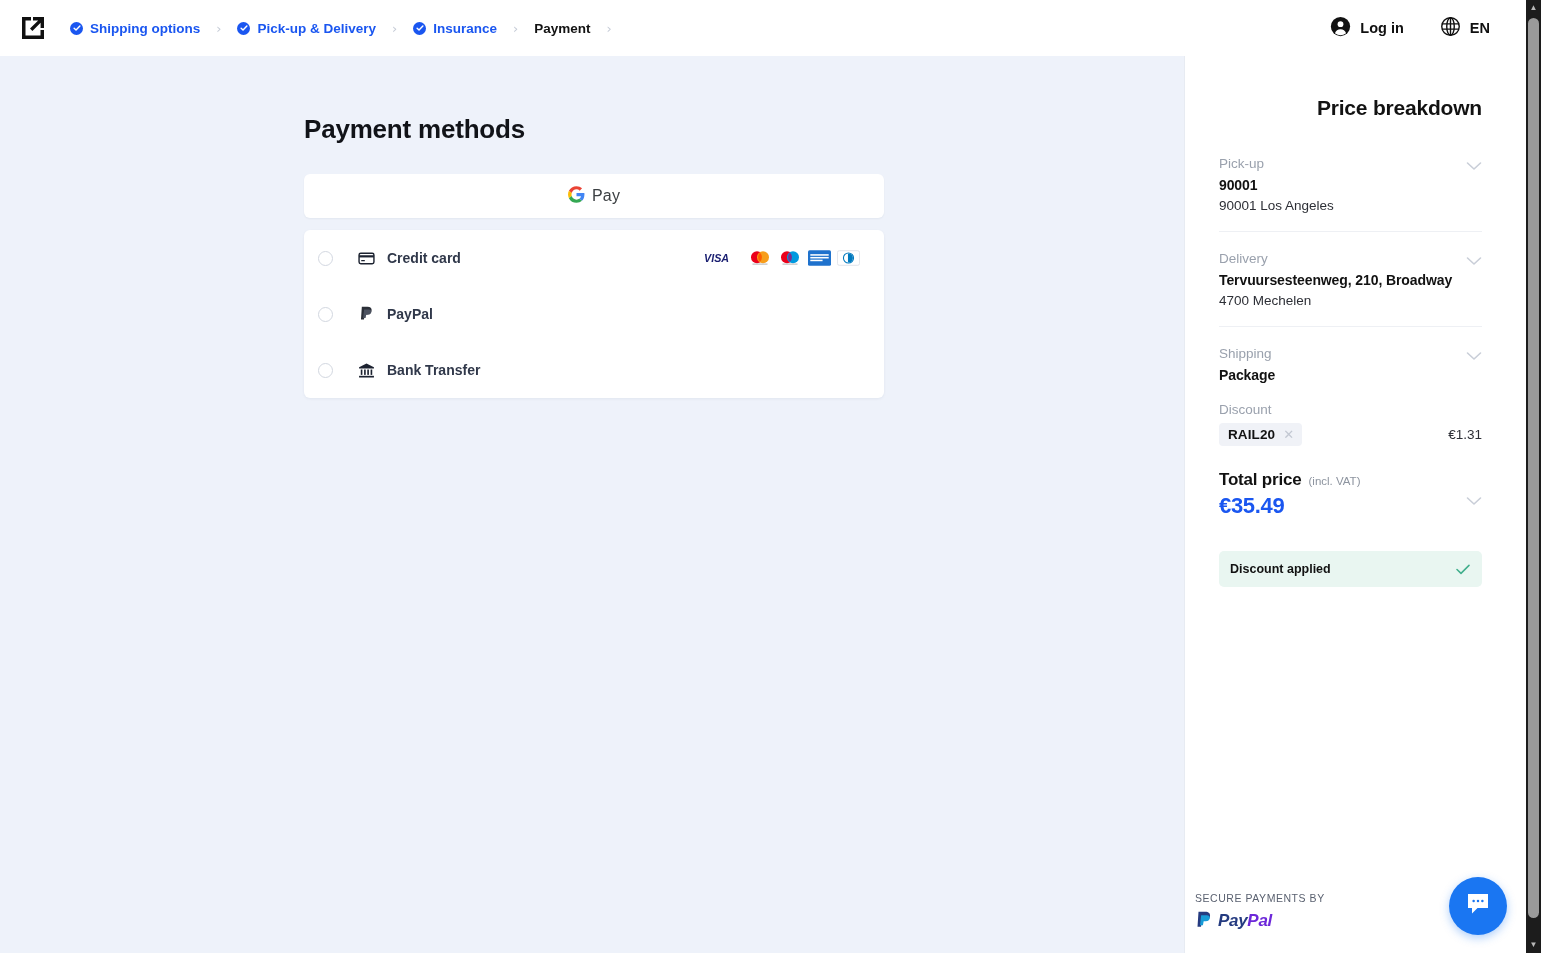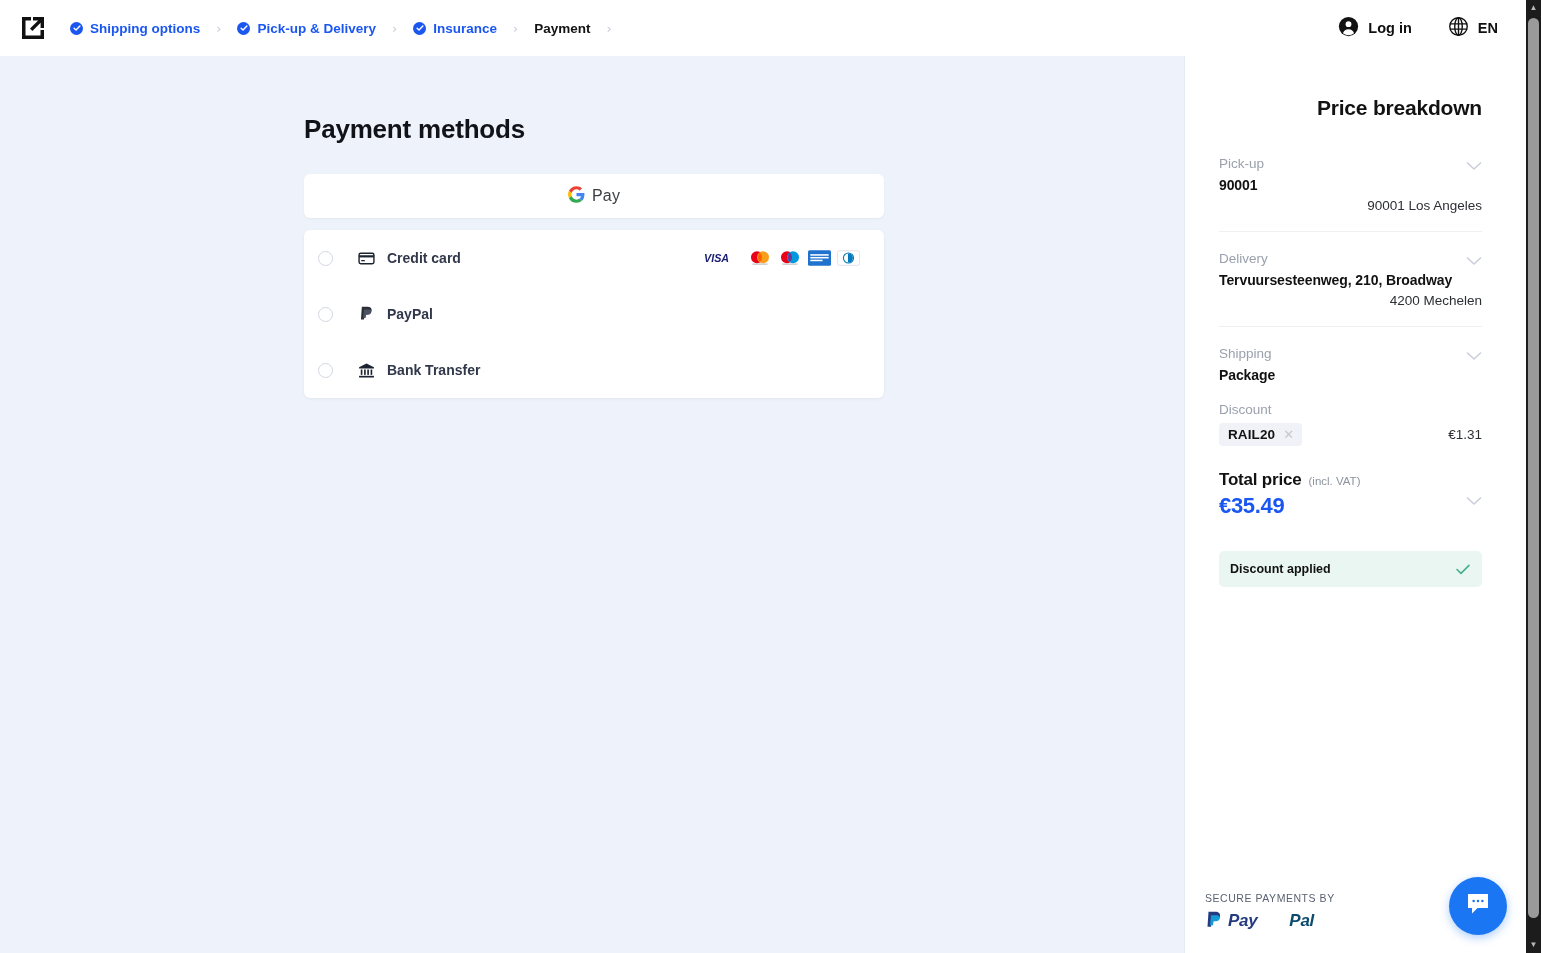--- a/index.html
+++ b/index.html
@@ -14,21 +14,21 @@
     width: 1541px; height: 953px;
     display: flex; flex-direction: column;
     background: #eef2fa;
   }
 
   
   .header {
     height: 56px; min-height: 56px;
     background: #ffffff;
     display: flex; align-items: center;
-    padding: 0 28px 0 18px;
+    padding: 0 36px 0 18px;
     position: relative;
     z-index: 5;
     width: 1526px;
   }
   .logo {
     width: 30px; height: 30px;
     margin-right: 22px;
     display: flex; align-items: center; justify-content: center;
     flex: none;
   }
@@ -114,21 +114,21 @@
     position: relative;
   }
   .side-title {
     font-size: 21px; font-weight: bold; color: #121212;
     margin-bottom: 36px; letter-spacing: -0.2px; text-align: right;
   }
   .sec { position: relative; padding-bottom: 18px; }
   .sec-divider { border-bottom: 1px solid #eef0f4; margin-bottom: 19px; }
   .sec-label { font-size: 13.5px; color: #9aa1ad; margin-bottom: 6px; }
   .sec-strong { font-size: 14px; font-weight: bold; color: #121212; margin-bottom: 5px; letter-spacing: -0.1px;}
-  .sec-sub { font-size: 13.5px; color: #2d2f36; text-align: right; }
+  .sec-sub { font-size: 13.5px; color: #2d2f36; }
   .chev {
     position: absolute; right: 0; top: 2px; color: #c9ced8;
     line-height: 1; cursor: pointer;
   }
   .disc-row { display: flex; align-items: center; margin-top: 2px; }
   .chip {
     background: #f0f2f7; border-radius: 4px;
     padding: 4px 8px 4px 9px;
     display: flex; align-items: center; gap: 8px;
   }
@@ -145,21 +145,21 @@
 
   .applied {
     margin-top: 32px; background: #e9f6f1; border-radius: 5px;
     height: 36px; display: flex; align-items: center;
     padding: 0 12px 0 11px;
   }
   .applied-text { font-size: 12.5px; font-weight: bold; color: #121212; }
   .applied-check { margin-left: auto; color: #3fae8b; display: flex; }
 
   .secure {
-    position: absolute; left: 20px; bottom: 22px;
+    position: absolute; left: 10px; bottom: 22px;
   }
   .secure-lab {
     font-size: 10.5px; color: #5a6170; letter-spacing: .55px;
     margin-bottom: 7px; font-weight: normal;
   }
   .paypal-logo { display: flex; align-items: center; }
 
   
   .fab {
     position: absolute; right: 34px; bottom: 18px;
@@ -377,21 +377,21 @@
           <svg width="16" height="10" viewBox="0 0 16 10">
               <path d="M1.5 2 L8 8 L14.5 2" stroke="#c9ced8" stroke-width="1.6" fill="none" stroke-linecap="round" stroke-linejoin="round"></path>
             </svg>
         </span>
       </div>
       <div class="sec-divider"></div>
 
       <div class="sec">
         <div class="sec-label">Delivery</div>
         <div class="sec-strong">Tervuursesteenweg, 210, Broadway</div>
-        <div class="sec-sub">4200 Mechelen</div>
+        <div class="sec-sub">4700 Mechelen</div>
         <span class="chev">
           <svg width="16" height="10" viewBox="0 0 16 10">
               <path d="M1.5 2 L8 8 L14.5 2" stroke="#c9ced8" stroke-width="1.6" fill="none" stroke-linecap="round" stroke-linejoin="round"></path>
             </svg>
         </span>
       </div>
       <div class="sec-divider"></div>
 
       <div class="sec" style="padding-bottom:14px;">
         <div class="sec-label">Shipping</div>
@@ -437,21 +437,21 @@
       </div>
 
       <div class="secure">
         <div class="secure-lab">SECURE PAYMENTS BY</div>
         <div class="paypal-logo">
           <svg width="18" height="20" viewBox="0 0 20 24" style="margin-right:5px;">
             <path d="M3.4 1h8.1c4 0 6.3 2 5.7 5.5-.6 3.6-3.2 5.4-7 5.4H7.6L6.4 19H2.2z" fill="#253B80"></path>
             <path d="M6.6 5h6.6c2.6 0 4.1 1.3 3.7 3.6-.4 2.4-2.1 3.6-4.7 3.6H9.6L8.7 17H5.2z" fill="#179BD7"></path>
           </svg>
           <span style="font-size:17px;font-weight:bold;font-style:italic;color:#253B80;letter-spacing:-0.3px;">Pay</span>
-          <span style="font-size:17px;font-weight:bold;font-style:italic;color:#0c4a6e;letter-spacing:-0.3px;margin-left:32px;">Pal</span>
+          <span style="font-size:17px;font-weight:bold;font-style:italic;color:#6d28d9;letter-spacing:-0.3px;">Pal</span>
         </div>
       </div>
     </div>
   </div>
 
   <div class="fab">
     <span>
       <svg width="28" height="28" viewBox="0 0 28 28">
         <path d="M4 4h20v14H13.5L8 23.5V18H4z" fill="#ffffff"></path>
         <circle cx="9.6" cy="11" r="1.25" fill="#1a76f2"></circle>

